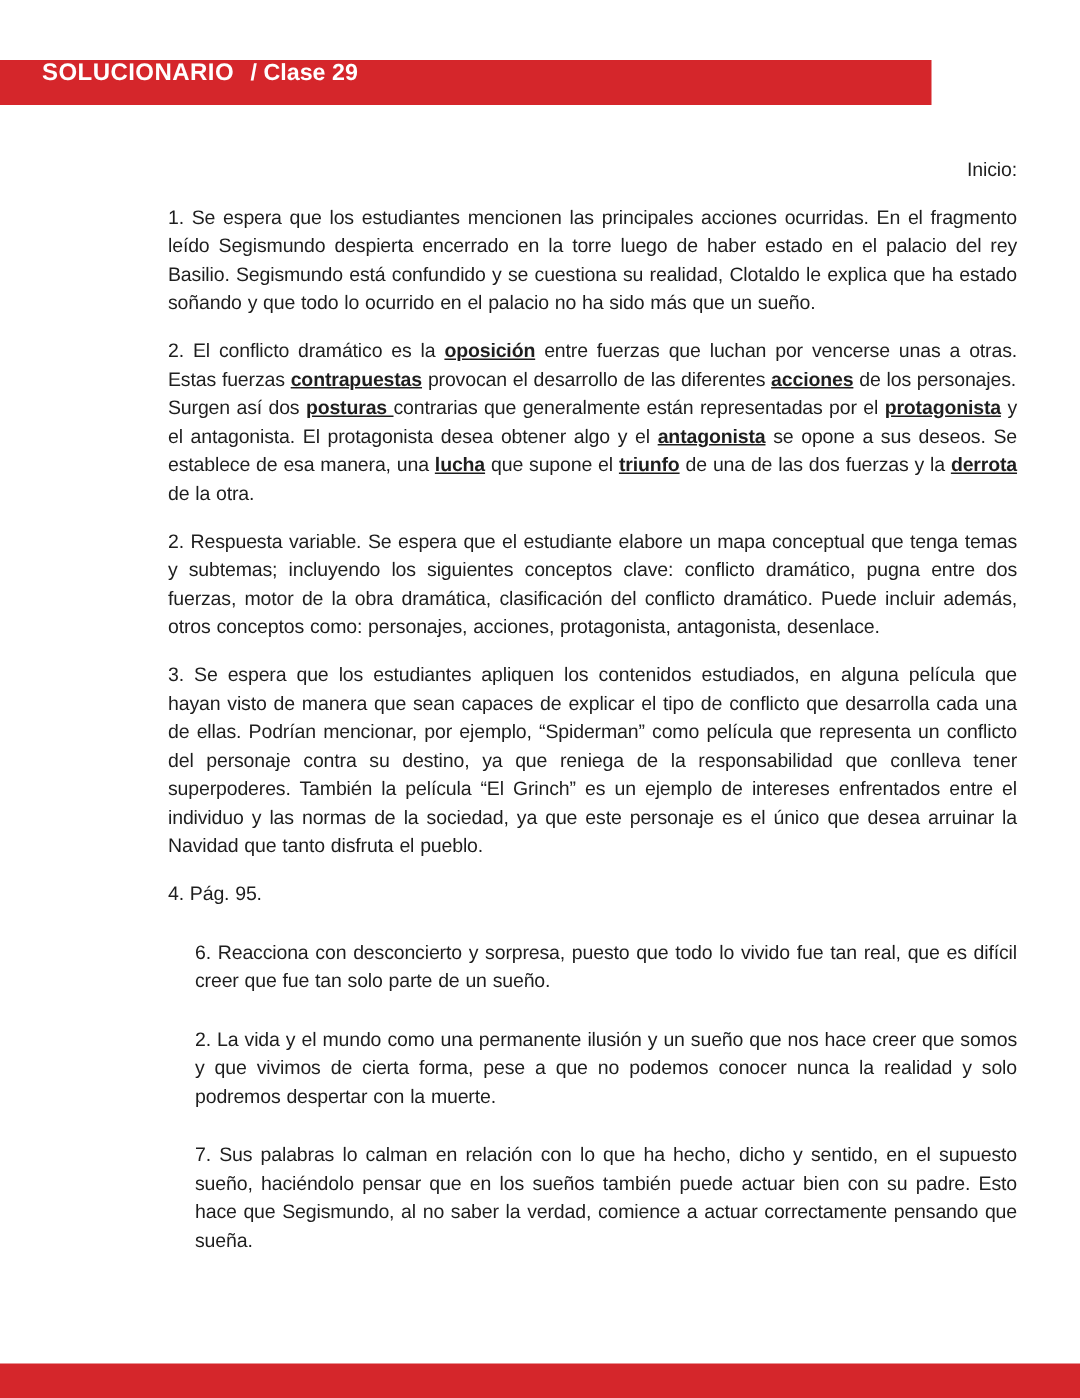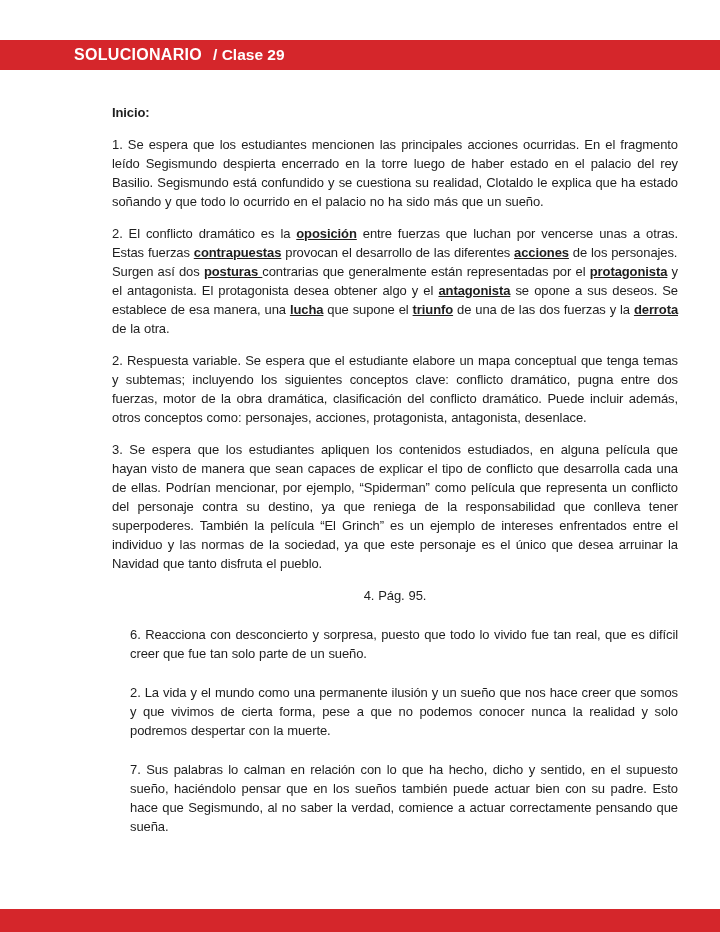--- a/index.html
+++ b/index.html
@@ -16,27 +16,27 @@
     width: 720px;
     height: 932px;
     position: relative;
     overflow: hidden;
     font-family: "Liberation Sans", sans-serif;
   }
   .header-bar {
     position: absolute;
     top: 40px;
     left: 0;
-    width: 720px;
+    width: 621px;
     height: 30px;
     background: var(--red);
     color: var(--header-text);
     display: flex;
-    align-items: center;
-    padding-left: 74px;
+    align-items: flex-start;
+    padding-left: 28px;
     box-sizing: border-box;
   }
   .header-title {
     font-weight: bold;
     font-size: 16px;
     letter-spacing: 0.3px;
   }
   .header-sub {
     font-weight: bold;
     font-size: 15.5px;
@@ -51,25 +51,25 @@
     font-size: 13px;
     line-height: 19px;
     letter-spacing: -0.1px;
     word-spacing: 0.4px;
   }
   .content p {
     margin: 0 0 13px 0;
     text-align: justify;
   }
   .content p.h {
-    font-weight: bold;
-    text-align: left;
+    font-weight: normal;
+    text-align: right;
   }
   .content p.plain {
-    text-align: center;
+    text-align: left;
   }
   .content p.indent {
     padding-left: 18px;
     margin-top: 20px;
   }
   .b { font-weight: bold; }
   .u { text-decoration: underline; margin-top: 20px; }
   .footer-bar {
     position: absolute;
     left: 0;

